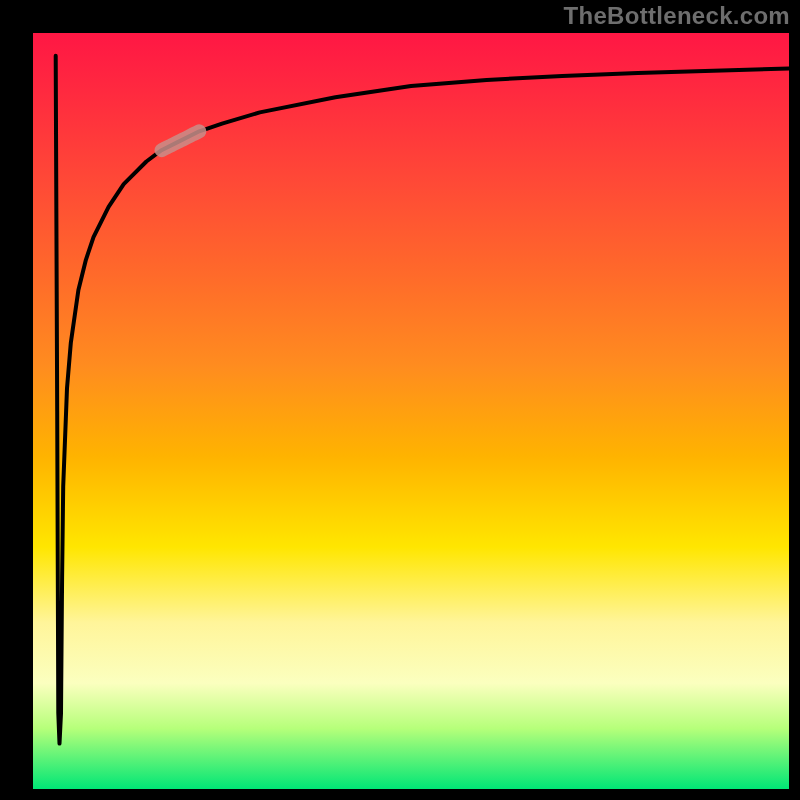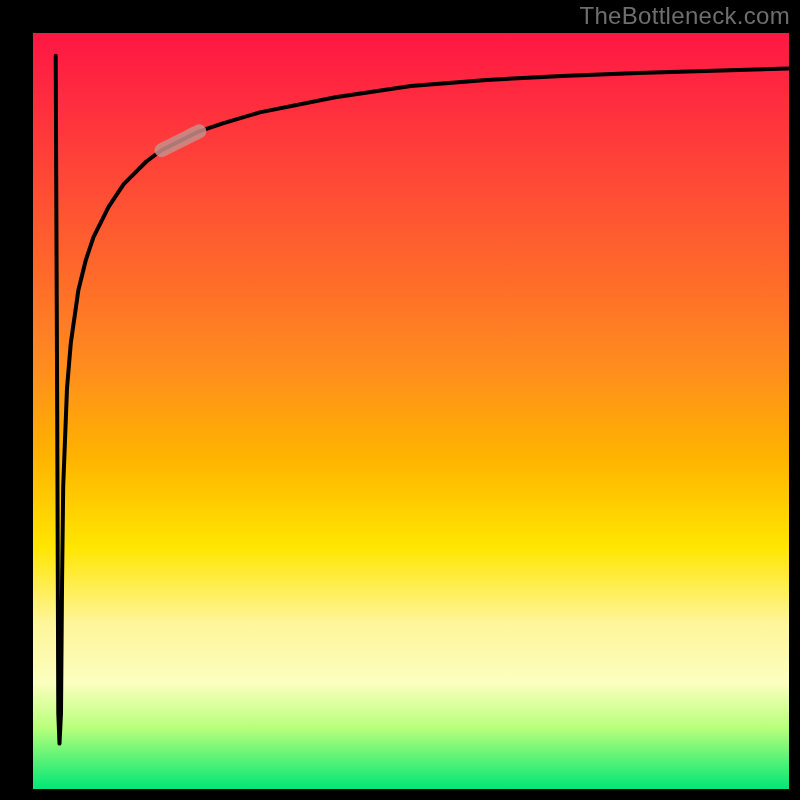--- a/index.html
+++ b/index.html
@@ -37,21 +37,21 @@
       #b6ff7a 92%,
       #00e676 100%
     );
   }
   .watermark {
     position: absolute;
     top: 2px;
     right: 10px;
     color: #6e6e6e;
     font-size: 24px;
-    font-weight: 400;
+    font-weight: 700;
     letter-spacing: 0.3px;
     user-select: none;
   }
   svg.curve {
     position: absolute;
     left: 0;
     top: 0;
     width: 756px;
     height: 756px;
   }

